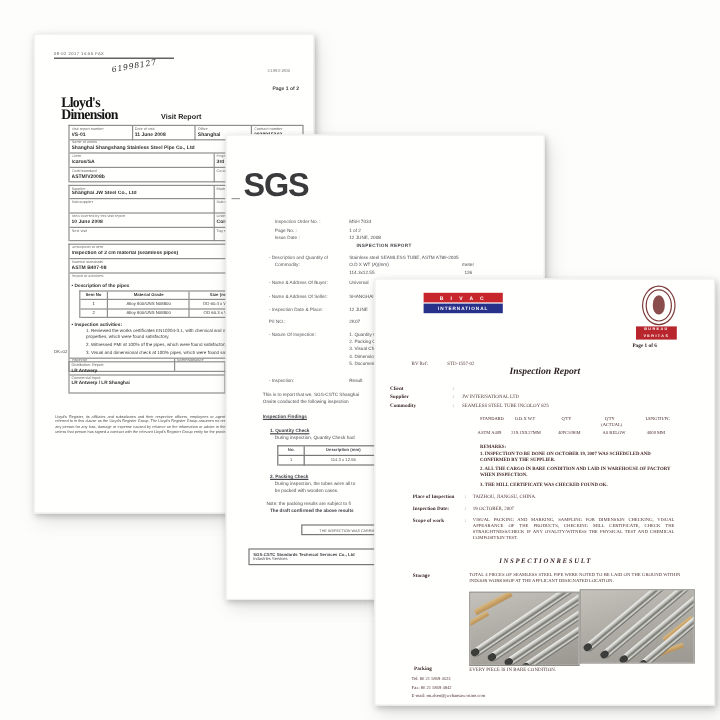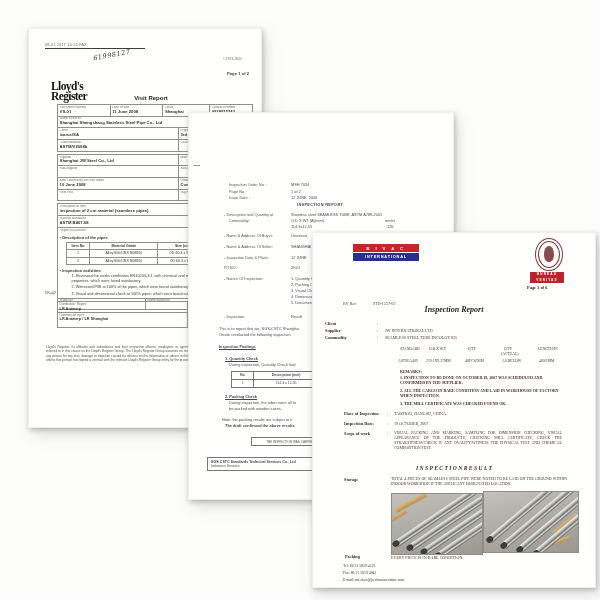--- a/index.html
+++ b/index.html
@@ -71,21 +71,21 @@
 
 <div class="canvas">
 
   <div class="page" style="left:28px;top:28px;width:234px;height:400px;z-index:1;">
     <div class="abs ll-fax" style="left:16px;top:14px;width:100px;">08-02 2017 14:55 FAX</div>
     <div class="abs ll-hand" style="left:64px;top:22px;">61998127</div>
     <div class="abs ll-code" style="left:194px;top:28px;">©1993-1800</div>
     <div class="abs ll-page" style="left:198px;top:42px;">Page 1 of 2</div>
     <div class="abs" style="left:22px;top:53px;">
       <div class="ll-logo">Lloyd's</div>
-      <div class="ll-logo">Register</div>
+      <div class="ll-logo">Dimension</div>
     </div>
     <div class="abs ll-title" style="left:80px;top:66px;width:84px;">Visit Report</div>
 
     <div class="lt">
 
       <div class="lgrp">
         <div class="lrow">
           <div class="lcell" style="width:27%;">
             <div class="lt-lab">Visit report number</div>
             <div class="lt-val">VS-01</div>
@@ -259,20 +259,21 @@
         <div class="dist-mini">Registered in Lloyd's Co., Ltd</div>
         <div class="dist-mini" style="border-bottom:none;">A member of the LR Group</div>
       </div>
     </div>
 
     <div class="abs ll-fine" style="left:17px;top:316px;width:192px;">Lloyd's Register, its affiliates and subsidiaries and their respective officers, employees or agents are, individually and collectively, referred to in this clause as the Lloyd's Register Group. The Lloyd's Register Group assumes no responsibility and shall not be liable to any person for any loss, damage or expense caused by reliance on the information or advice in this document or howsoever provided, unless that person has signed a contract with the relevant Lloyd's Register Group entity for the provision of this information or advice.</div>
   </div>
 
   <div class="page" style="left:188px;top:112px;width:266px;height:388px;z-index:2;">
     <div class="abs" style="left:4px;top:52px;width:7px;border-top:.9px solid #9a9a9a;"></div>
+    <div class="abs sgs-logo" style="left:14px;top:26px;">SGS</div>
 
     <div class="abs sg-lab" style="left:40px;top:70px;">Inspection Order No. :</div>
     <div class="abs sg-val" style="left:102px;top:70px;">MSH 7034</div>
     <div class="abs sg-lab" style="left:40px;top:76.5px;">Page No. :</div>
     <div class="abs sg-val" style="left:102px;top:76.5px;">1 of 2</div>
     <div class="abs sg-lab" style="left:40px;top:83px;">Issue Date :</div>
     <div class="abs sg-val" style="left:102px;top:83px;">12 JUNE, 2008</div>
     <div class="abs sg-val sg-bold" style="left:108px;top:89.5px;letter-spacing:.3px;">INSPECTION REPORT</div>
 
     <div class="abs sg-lab" style="left:35px;top:100px;">- Description and Quantity of</div>

